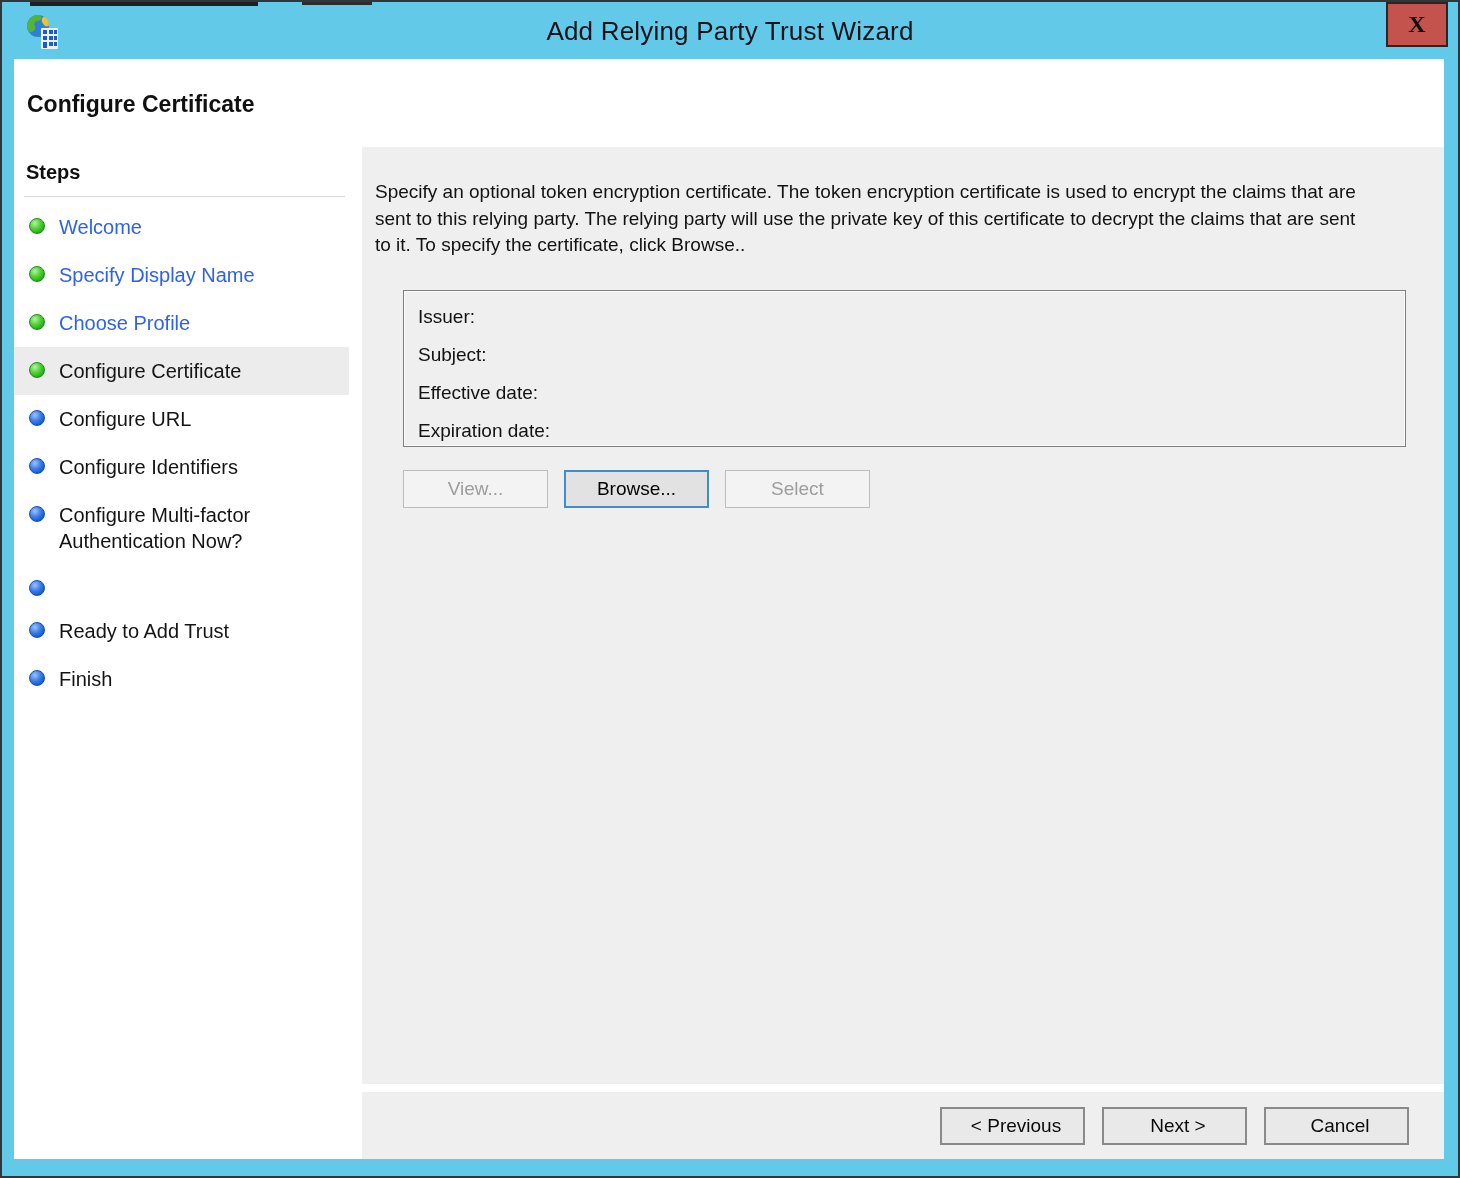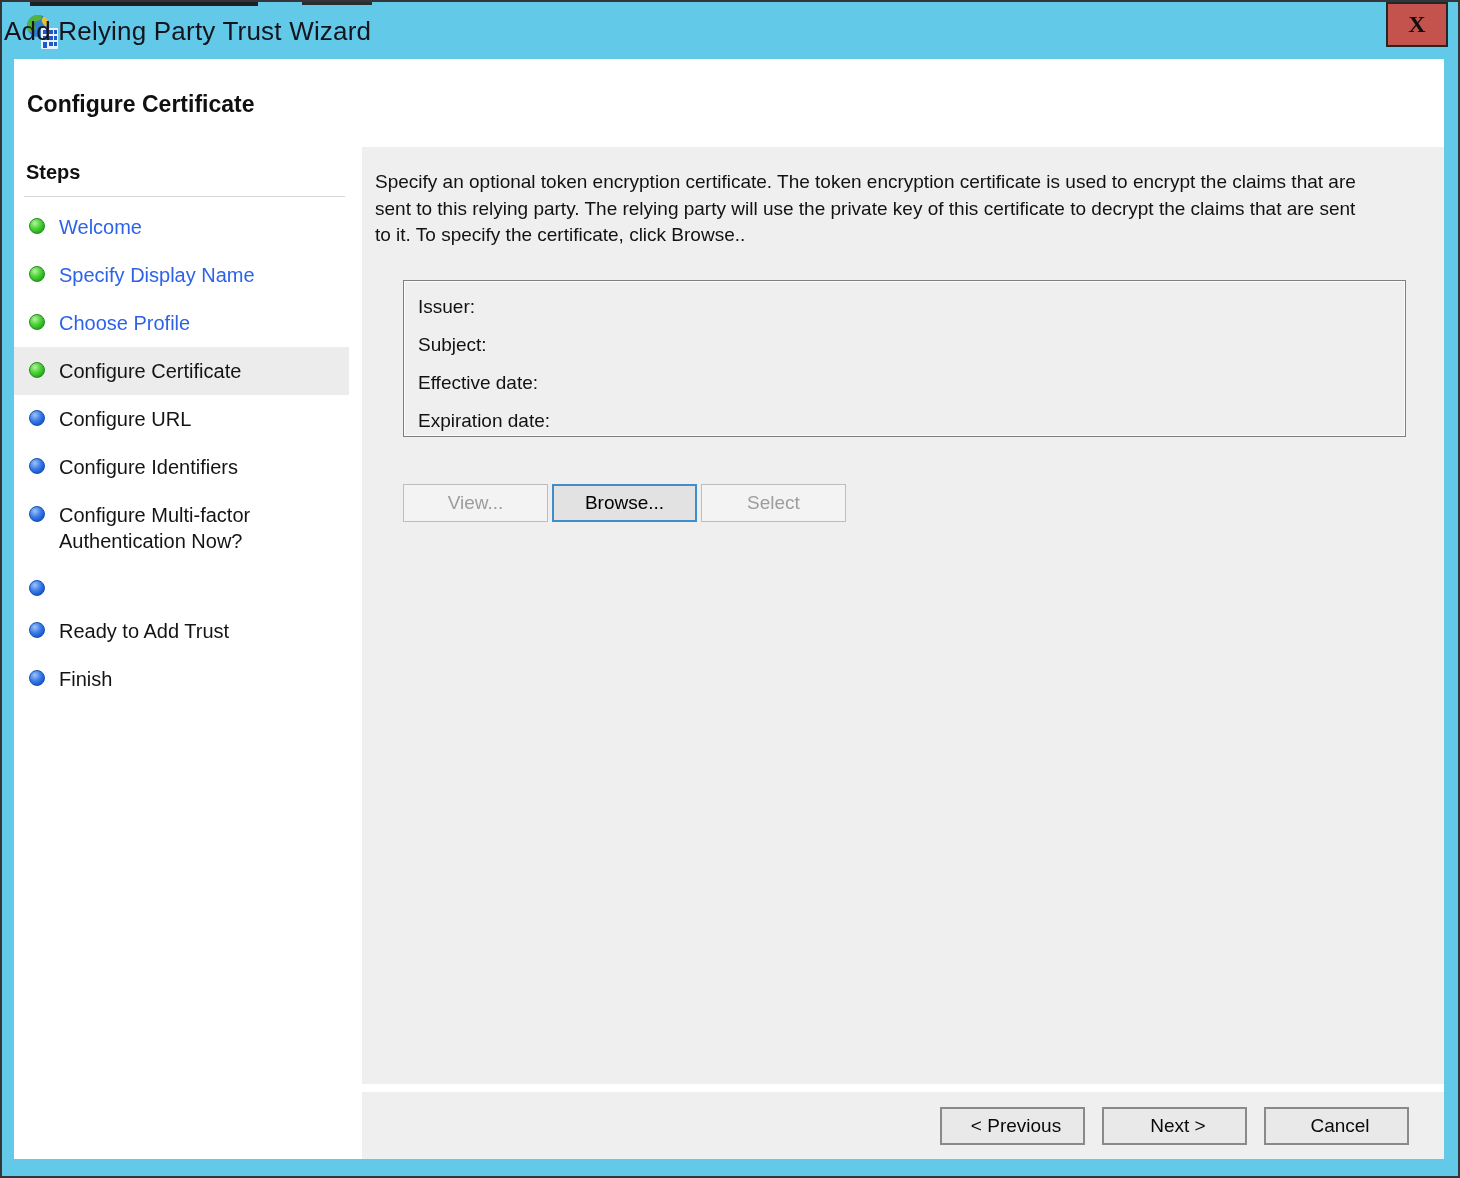--- a/index.html
+++ b/index.html
@@ -9,21 +9,21 @@
     position: relative; width: 1460px; height: 1178px;
     background: #62c9e9; border: 2px solid #333638; overflow: hidden;
   }
   .top-remnant { position:absolute; top:0; left:28px; width:228px; height:4px; background:#1d1f20; }
   .top-remnant2 { position:absolute; top:0; left:300px; width:70px; height:3px; background:#2a2d2e; }
 
   
   .titlebar { position:absolute; top:2px; left:2px; right:2px; height:55px; }
   .app-icon { position:absolute; left:20px; top:9px; width:36px; height:38px; }
   .win-title {
-    position:absolute; left:0; right:0; top:12px; text-align:left;
+    position:absolute; left:0; right:0; top:12px; text-align:center;
     font-size:26px; color:#14141c; letter-spacing:0.2px;
   }
   .close-btn {
     position:absolute; top:-2px; right:8px; width:62px; height:45px;
     background:#c4534e; border:2px solid #242628; color:#101010;
     font-size:24px; font-weight:bold; display:flex; align-items:center; justify-content:center;
     cursor:pointer; font-family:"Liberation Serif", serif;
   }
 
   
@@ -49,32 +49,32 @@
   .bullet { width:16px; height:16px; border-radius:50%; margin-top:4px; flex:none; }
   .bullet.green { background: radial-gradient(circle at 35% 30%, #b9f0a4 0%, #52d43a 40%, #26ab1c 75%, #188a12 100%); border:1px solid #1d8f15; }
   .bullet.blue  { background: radial-gradient(circle at 35% 30%, #9cc4f8 0%, #3a7ae8 45%, #1455c8 80%, #0d47ad 100%); border:1px solid #1050b8; }
   .step-label { color:#141414; }
   .step-item.done .step-label { color:#2e63e8; cursor:pointer; }
 
   .gutter { width:13px; background:#fff; }
 
   
   .right-col { flex:1; display:flex; flex-direction:column; background:#fff; }
-  .main-content { flex:1; background:#efefef; padding:22px 0 0 13px; position:relative; }
+  .main-content { flex:1; background:#efefef; padding:32px 0 0 13px; position:relative; }
   .description { font-size:19px; line-height:26.5px; color:#121212; max-width:1000px; }
 
   .cert-box {
     margin:31px 38px 0 28px; height:157px;
     border:1px solid #7f7f7f; background:#efefef;
     box-shadow: inset 0 0 0 1px #fbfbfb;
     padding:15px 14px 0 14px;
   }
   .cert-row { height:38px; font-size:19px; color:#121212; display:flex; gap:10px; }
 
-  .cert-actions { margin:47px 0 0 28px; display:flex; gap:4px; }
+  .cert-actions { margin:23px 0 0 28px; display:flex; gap:16px; }
   .cert-actions button, .bottom-bar button {
     font-family:"Liberation Sans", sans-serif; font-size:19px;
     width:145px; height:38px; cursor:pointer;
   }
   .btn-disabled { color:#9d9d9d; background:#f3f3f3; border:1px solid #bdbdbd; cursor:default; }
   .btn-focused  { color:#000; background:#e2e2e2; border:2px solid #3d8ec9; }
 
   .bar-gap { height:8px; background:#fff; }
   .bottom-bar {
     height:67px; background:#efefef;

